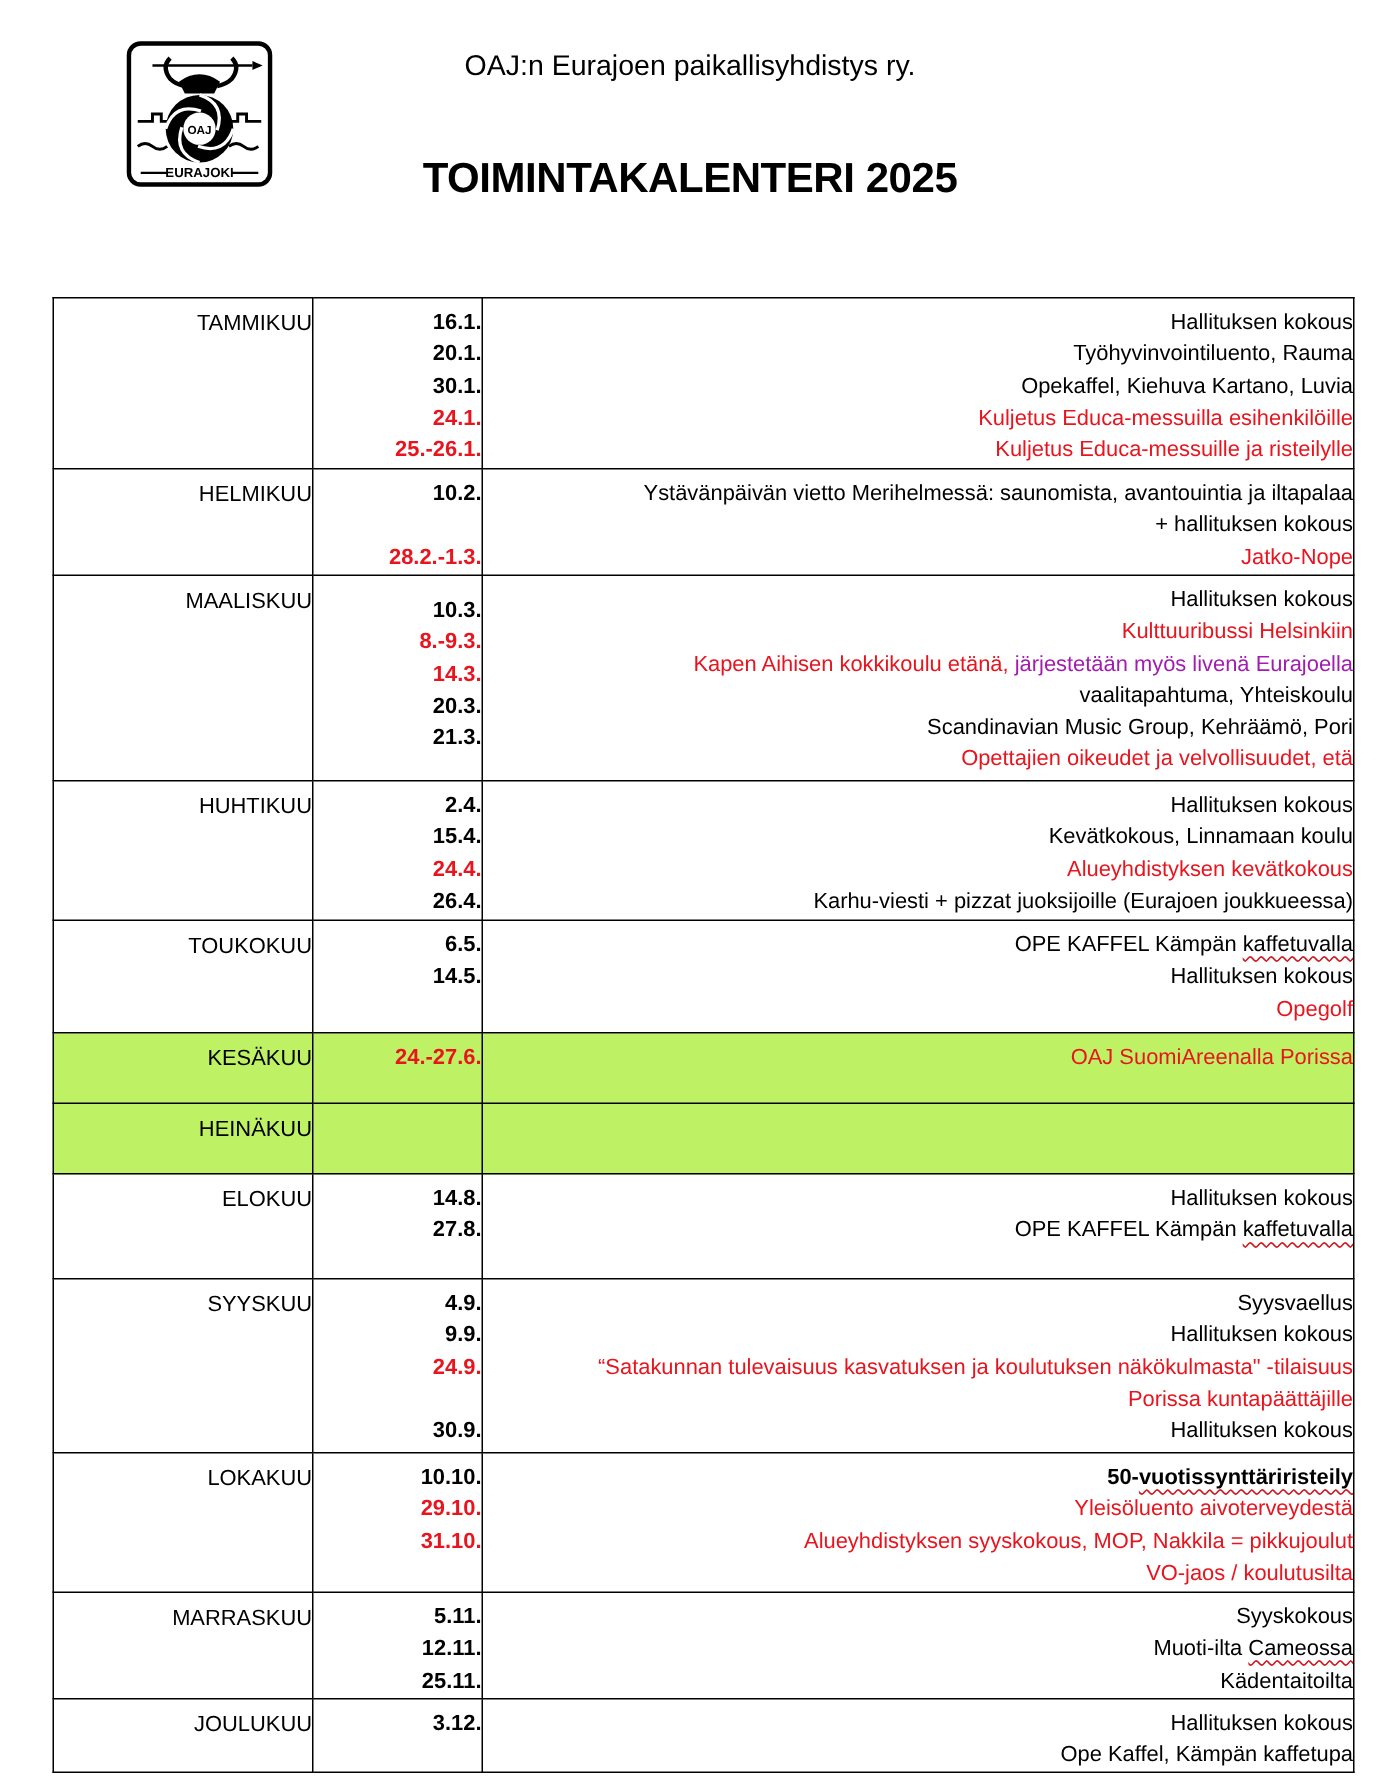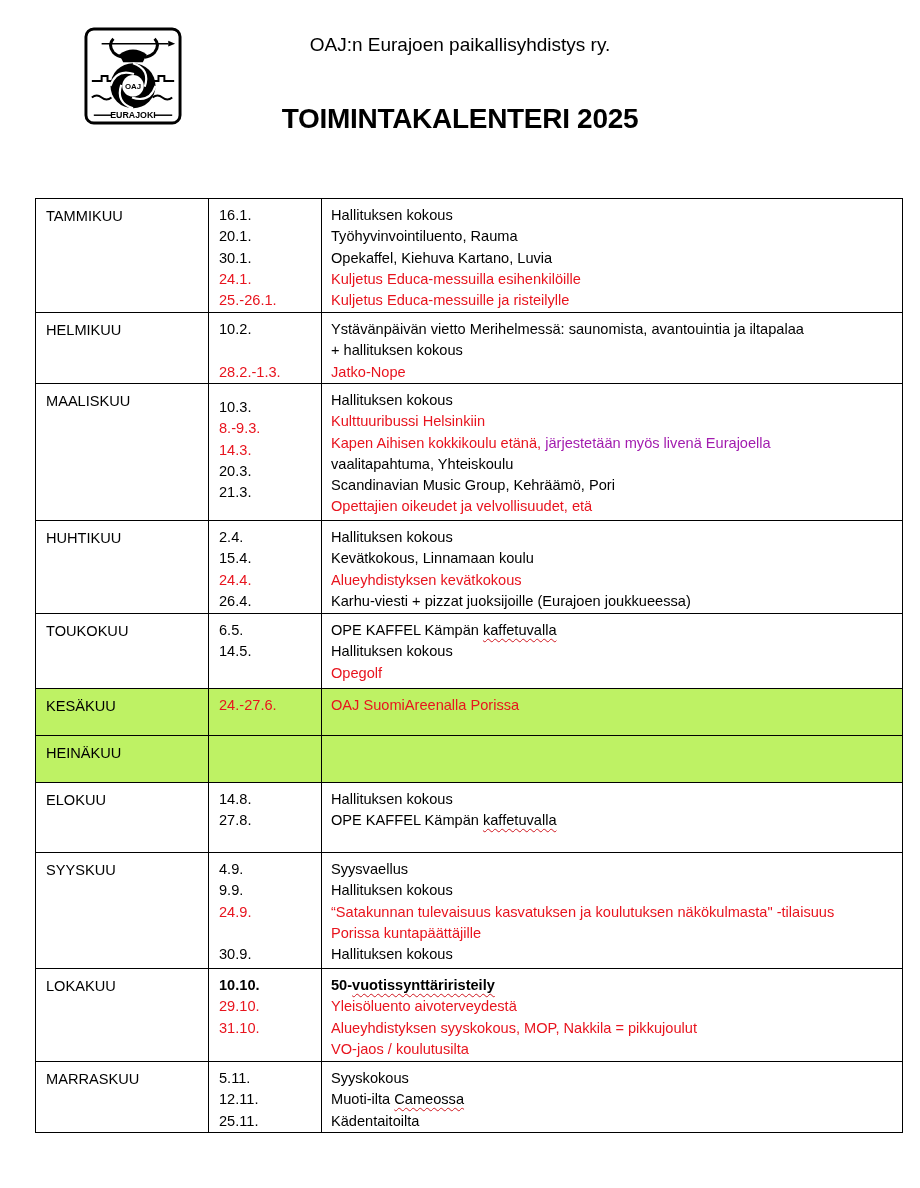--- a/index.html
+++ b/index.html
@@ -5,26 +5,26 @@
   html, body { margin: 0; padding: 0; background: #ffffff; }
   body { width: 920px; height: 1188px; position: relative; overflow: hidden;
          font-family: "Liberation Sans", sans-serif; color: #000; }
   .logo { position: absolute; left: 84px; top: 27px; width: 98px; height: 98px; }
   .org { position: absolute; left: 0; width: 920px; top: 34px; text-align: center;
          font-size: 19px; padding-left: 0; box-sizing: border-box; }
   .title { position: absolute; left: 0; width: 920px; top: 103px; text-align: center;
            font-size: 28px; font-weight: bold; box-sizing: border-box; letter-spacing: -0.3px; }
   table.cal { position: absolute; left: 35px; top: 198px; width: 868px;
               border-collapse: collapse; table-layout: fixed; font-size: 14.6px; }
-  table.cal td { border: 1.5px solid #000; vertical-align: top; padding: 0; }
+  table.cal td { border: 1.5px solid #000; vertical-align: top; padding: 0; text-align: right; }
   td.month { width: 172px; padding: 9px 0 0 10px !important; }
   td.dates { width: 112px; }
   td.events { }
   .line { height: 21.3px; line-height: 21.3px; white-space: nowrap; }
-  .dates .line { padding-left: 10px; }
+  .dates .line { padding-left: 10px; font-weight: bold; }
   .events .line { padding-left: 9px; }
   .red { color: #e8141e; }
   .bold { font-weight: bold; }
   .spell { text-decoration: underline wavy #d0161f; text-decoration-thickness: 1px; text-underline-offset: 3px; }
   tr.shaded td { background: #bef264; }
   .cellpad { padding-top: 6px; }
 </style>
 </head>
 <body>
 
@@ -237,14 +237,28 @@
           </div>
         </td>
         <td class="events">
           <div class="cellpad">
             <div class="line"><span>Syyskokous</span></div>
             <div class="line"><span>Muoti-ilta </span><span class="spell">Cameossa</span></div>
             <div class="line"><span>Kädentaitoilta</span></div>
           </div>
         </td>
       </tr>
+      <tr style="height: 47px;">
+        <td class="month">JOULUKUU</td>
+        <td class="dates">
+          <div class="cellpad">
+            <div class="line">3.12.</div>
+          </div>
+        </td>
+        <td class="events">
+          <div class="cellpad">
+            <div class="line"><span>Hallituksen kokous</span></div>
+            <div class="line"><span>Ope Kaffel, Kämpän kaffetupa</span></div>
+          </div>
+        </td>
+      </tr>
     </tbody>
 </table>
 
 </body></html>

